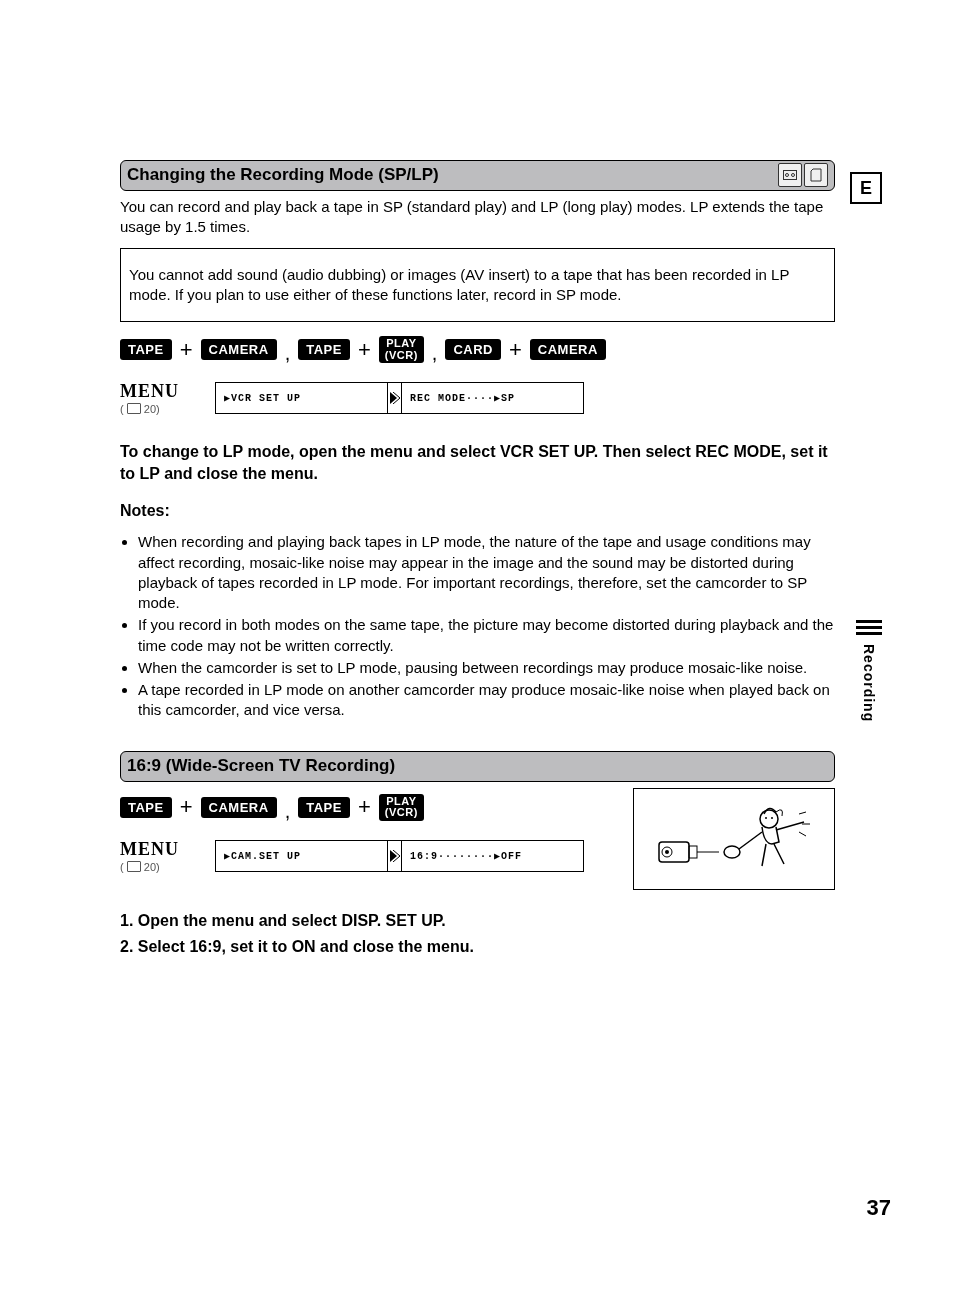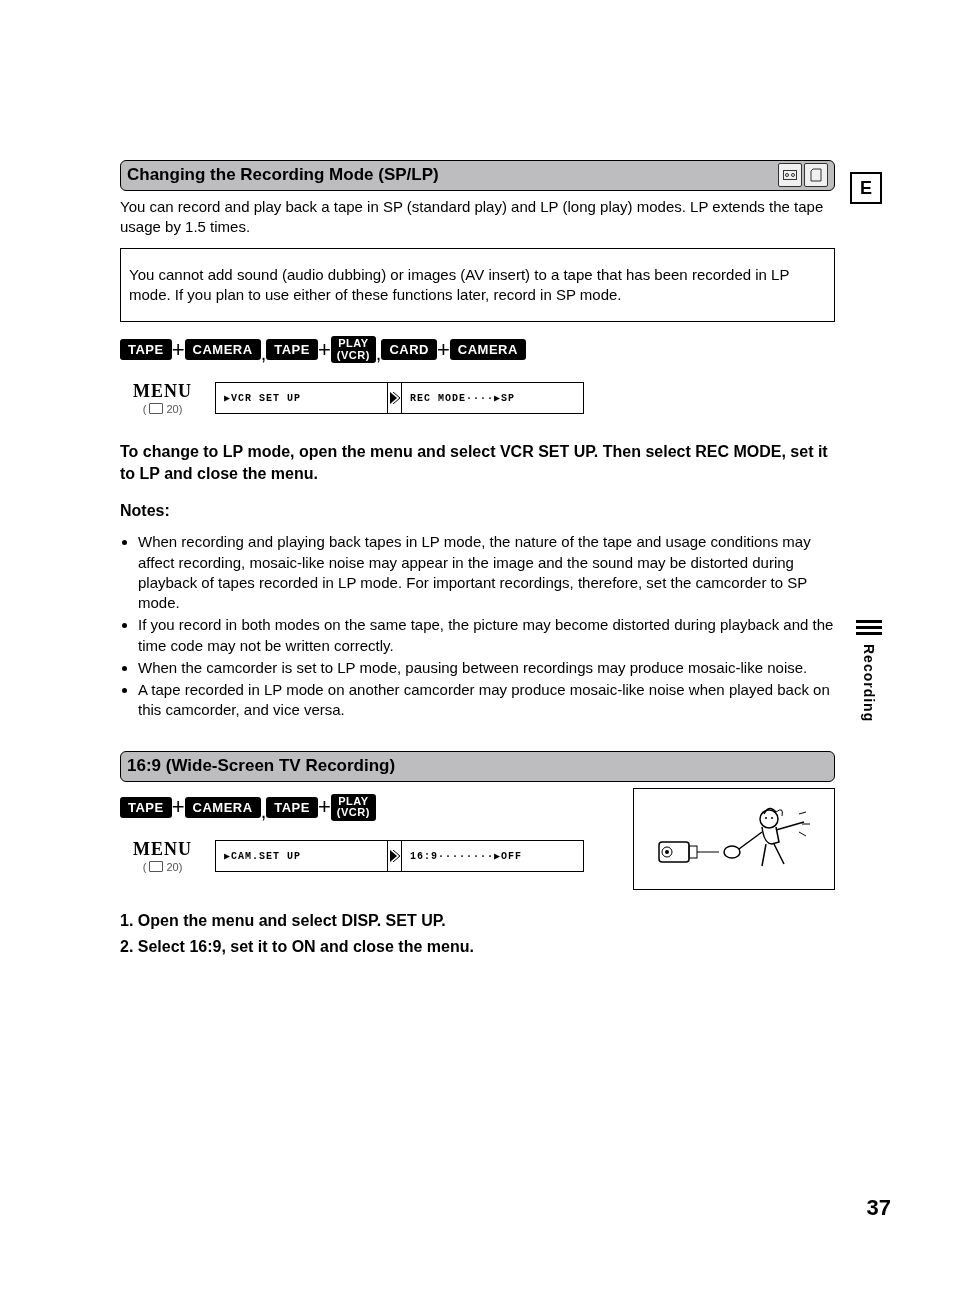--- a/index.html
+++ b/index.html
@@ -56,20 +56,21 @@
   .note-box {
     border: 1px solid #000;
     padding: 16px 8px;
     font-size: 15px;
     line-height: 1.35;
     margin-bottom: 14px;
   }
   .badge-row {
     display: flex;
     align-items: center;
+    gap: 8px;
     margin: 6px 0 18px 0;
     flex-wrap: wrap;
   }
   .badge {
     background: #000;
     color: #fff;
     font-weight: bold;
     font-size: 13px;
     padding: 4px 8px;
     border-radius: 3px;
@@ -92,21 +93,21 @@
     margin-bottom: -2px;
   }
   .menu-row {
     display: flex;
     align-items: center;
     gap: 10px;
     margin-bottom: 18px;
   }
   .menu-label {
     width: 85px;
-    text-align: center;
+    text-align: left;
   }
   .menu-title {
     font-family: Georgia, "Times New Roman", serif;
     font-weight: 900;
     font-size: 18px;
     letter-spacing: 1px;
   }
   .menu-ref {
     font-size: 11px;
     color: #555;

